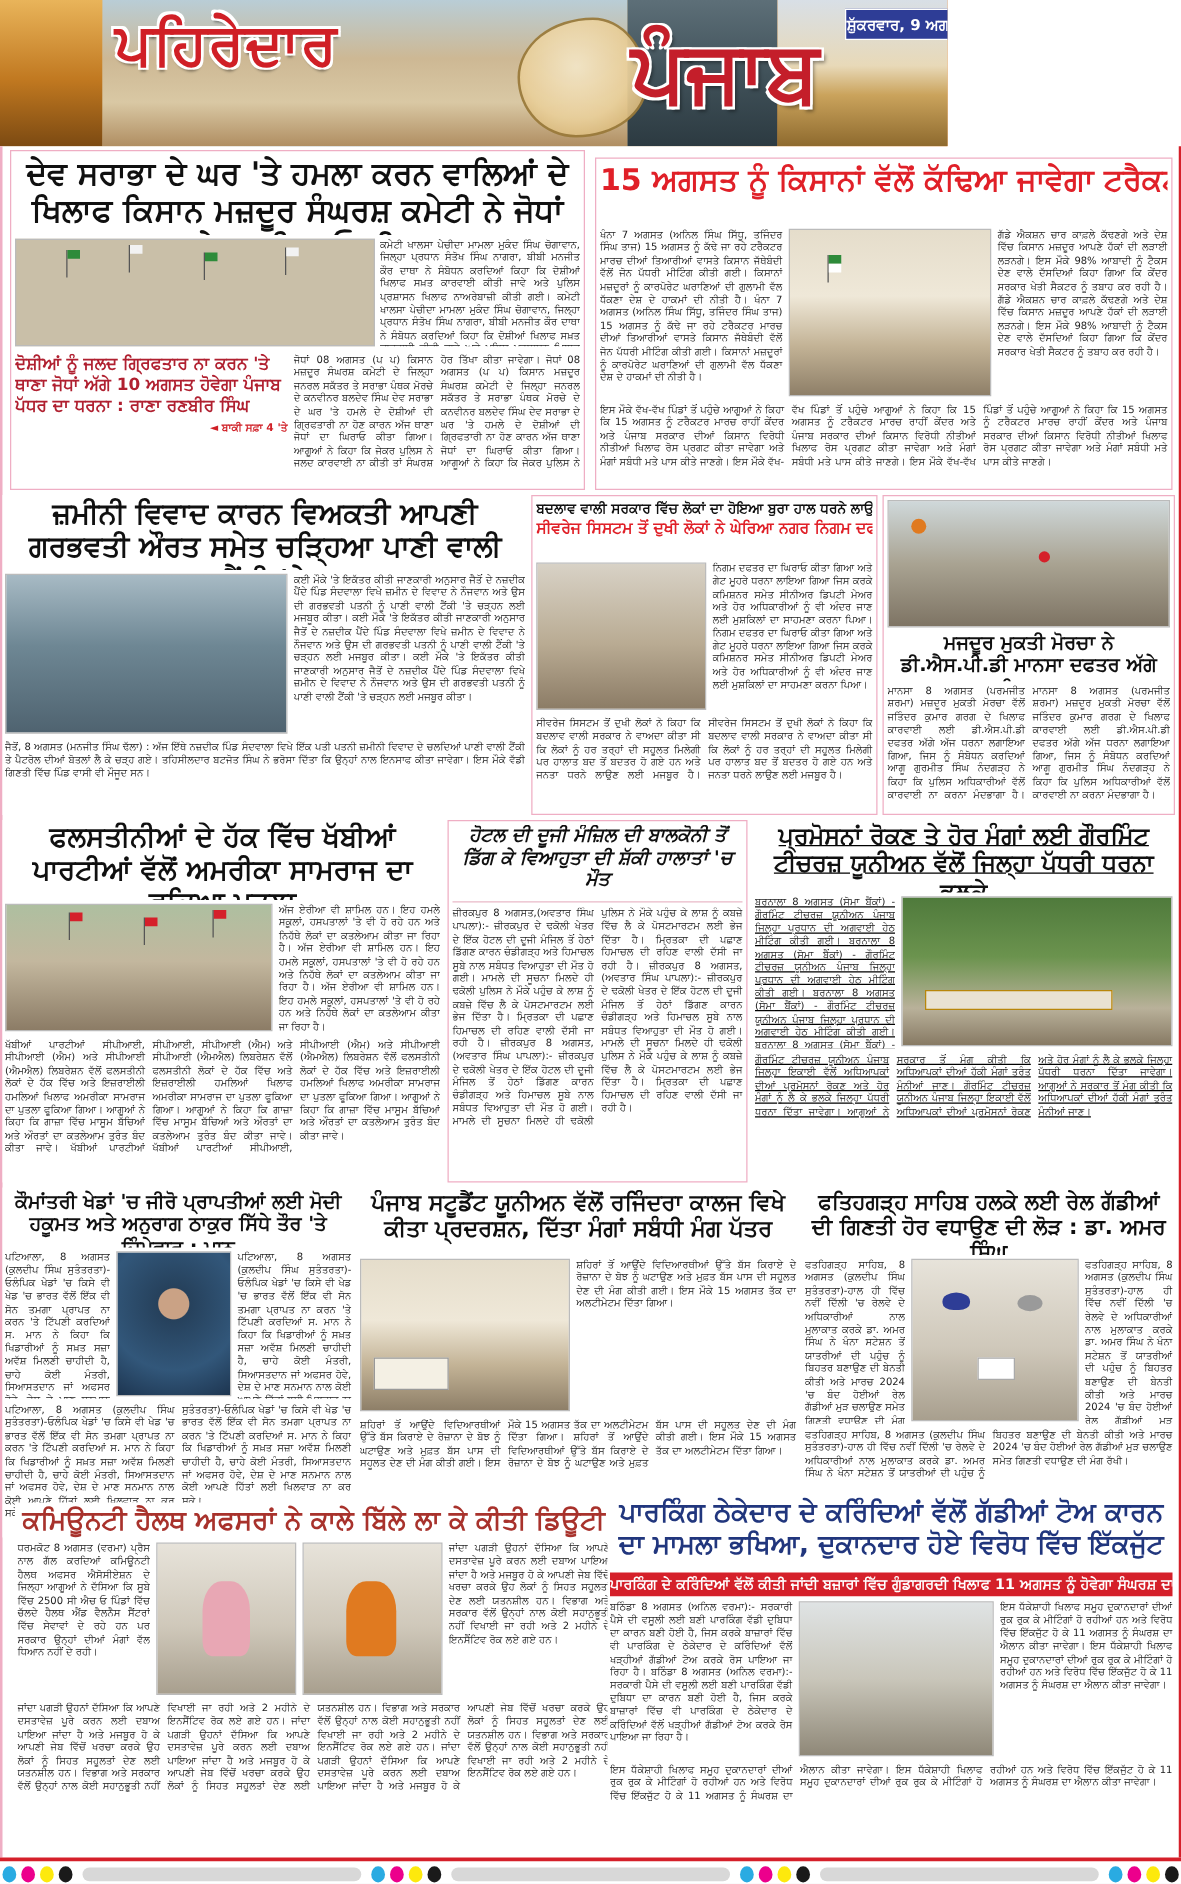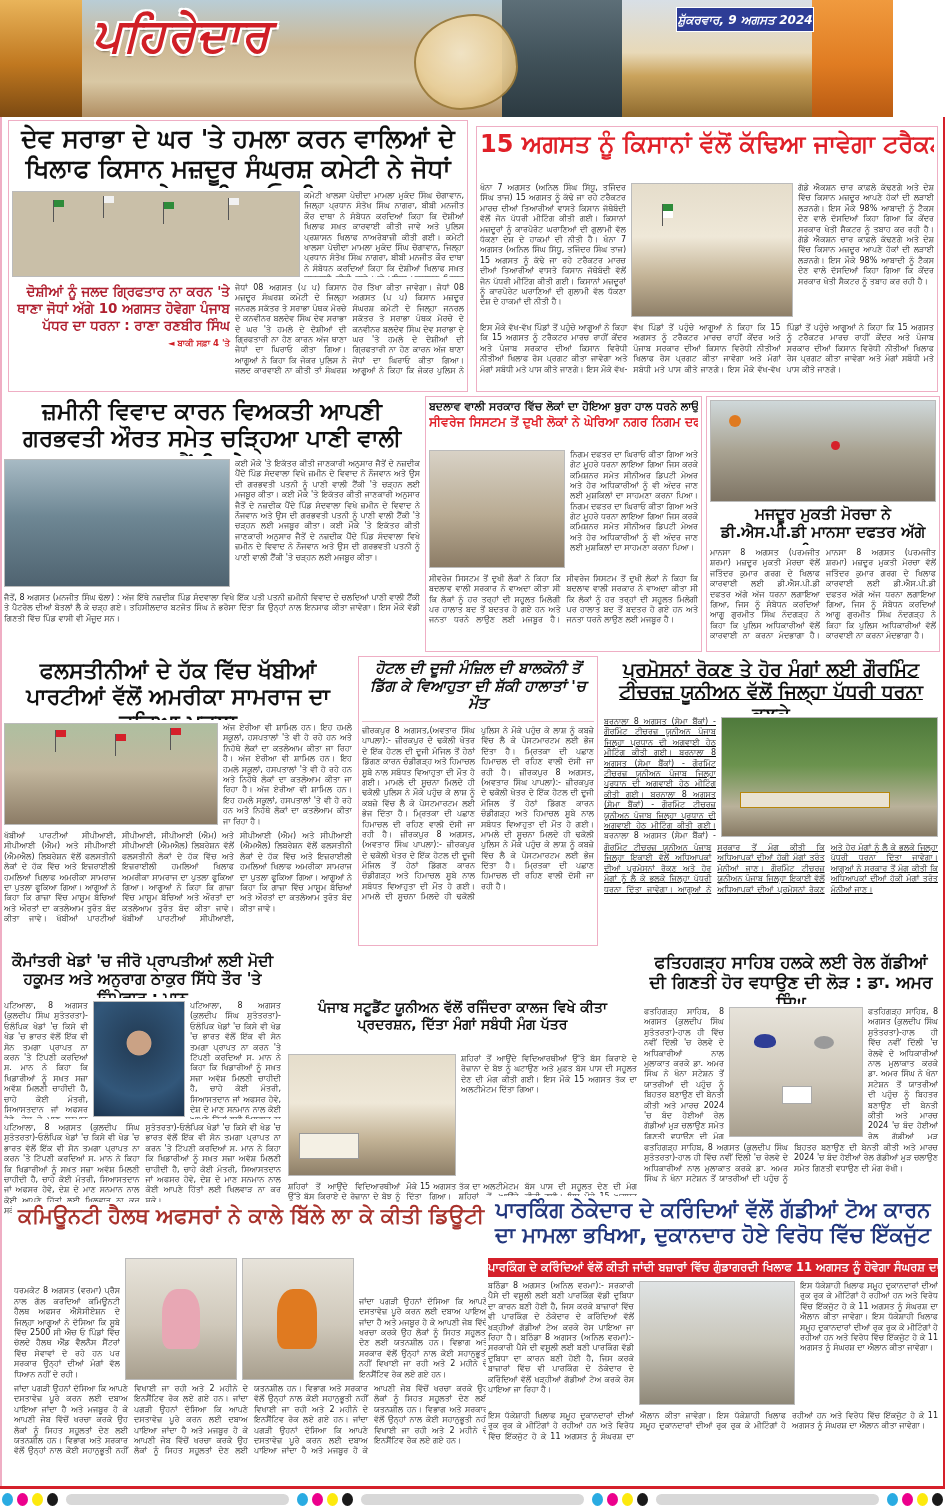--- a/index.html
+++ b/index.html
@@ -1,22 +1,22 @@
 <!DOCTYPE html>
 <html><head>
 <meta charset="utf-8">
 <style>
   * { margin:0; padding:0; box-sizing:border-box; }
   html,body { background:#e9e9e9; }
   body { font-family:"DejaVu Sans","Liberation Sans",sans-serif; }
   #page { position:relative; width:945px; height:1507px; background:#ffffff; margin:0 auto; overflow:hidden; }
 
   
-  #masthead { position:absolute; left:0; top:0; width:893px; height:117px; overflow:hidden;
-    background:linear-gradient(90deg,#c8a981 0%,#d9c49b 18%,#8fa6ae 34%,#6b7f88 48%,#b9a887 60%,#d8c49b 72%,#e2882a 84%,#e07a20 100%);font-style:italic; }
+  #masthead { position:absolute; left:0; top:0; width:758px; height:117px; overflow:hidden;
+    background:linear-gradient(90deg,#c8a981 0%,#d9c49b 18%,#8fa6ae 34%,#6b7f88 48%,#b9a887 60%,#d8c49b 72%,#e2882a 84%,#e07a20 100%); }
   .mh-photo { position:absolute; top:0; height:117px; }
   #mh-temple { left:0; width:82px; background:linear-gradient(180deg,#e9b45a 0%,#c07820 55%,#7c4a12 100%); }
   #mh-game  { left:82px; width:420px; background:linear-gradient(180deg,#b9cdd6 0%,#cdb894 40%,#d9c8a4 70%,#b08e62 100%); }
   #mh-bridge{ left:502px; width:120px; background:linear-gradient(180deg,#5d6f78 0%,#41525a 50%,#2c3a41 100%); }
   #mh-field { left:622px; width:190px; background:linear-gradient(180deg,#d8dfe6 0%,#e8d9b8 45%,#caa35c 65%,#8e6a2e 100%); }
   #mh-kids  { left:812px; width:133px; background:linear-gradient(180deg,#f09a3e 0%,#e07c22 55%,#b85a12 100%); }
   #mh-map { position:absolute; left:414px; top:14px; width:104px; height:96px;
     background:radial-gradient(circle at 45% 40%,#f3e6c8 0%,#e9cf9a 55%,#caa35c 100%);
     border-radius:58% 42% 55% 45%/50% 55% 45% 50%; border:2px solid #9a7a3a; opacity:.93; }
   #mh-logo { position:absolute; left:92px; top:8px; font-size:46px; font-weight:bold; color:#d01f26; letter-spacing:1px;
@@ -26,21 +26,21 @@
   #mh-date { position:absolute; left:676px; top:7px; width:138px; height:25px; background:#2e3d96; color:#fff;
     font-size:12px; font-weight:bold; display:flex; align-items:center; justify-content:center; border:1px solid #fff; }
   #mh-page { position:absolute; left:916px; top:6px; width:24px; height:34px; background:#2e3d96; color:#fff;
     font-size:19px; font-weight:bold; display:flex; align-items:center; justify-content:center; border:1px solid #fff; }
 
   
   .art { position:absolute; overflow:hidden; background:#fff; }
   .b-pink { border:1px solid #efaec4; }
   .hl { font-weight:bold; text-align:center; color:#101010; line-height:1.18; overflow:hidden; }
   .hl-red { color:#e02028; }
-  .sub-red { color:#b02030; font-weight:bold; text-align:right; line-height:1.25; overflow:hidden; }
+  .sub-red { color:#b02030; font-weight:bold; text-align:left; line-height:1.25; overflow:hidden; }
   .body-text { font-size:8px; line-height:1.3; color:#222; text-align:justify; overflow:hidden; }
   .cols2 { column-count:2; column-gap:6px; }
   .cols3 { column-count:3; column-gap:6px; }
   .cols4 { column-count:4; column-gap:6px; }
   .row { display:flex; }
   .photo { position:relative; overflow:hidden; background:#c9bfa8; border:1px solid #bbb; flex:none; }
   .p-trees   { background:linear-gradient(180deg,#7ca05a 0%,#557а3d 28%,#55793d 30%,#cfc3ab 58%,#9b8a74 100%); }
   .p-protest { background:linear-gradient(180deg,#aebfa0 0%,#c3b79e 45%,#8c7c66 100%); }
   .p-building{ background:linear-gradient(180deg,#e5ddcb 0%,#efe8d8 40%,#c3b396 70%,#8e7f68 100%); }
   .p-tank    { background:linear-gradient(180deg,#a7bac4 0%,#6e8794 45%,#4f6370 100%); }
@@ -72,20 +72,21 @@
 <div id="page">
 
   <div id="masthead">
     <div class="mh-photo" id="mh-temple"></div>
     <div class="mh-photo" id="mh-game"></div>
     <div class="mh-photo" id="mh-bridge"></div>
     <div class="mh-photo" id="mh-field"></div>
     <div class="mh-photo" id="mh-kids"></div>
     <div id="mh-map"></div>
     <div id="mh-logo">ਪਹਿਰੇਦਾਰ</div>
+    <div id="mh-title">ਪੰਜਾਬ</div>
     <div id="mh-date">ਸ਼ੁੱਕਰਵਾਰ, 9 ਅਗਸਤ 2024</div>
     <div id="mh-page">3</div>
   </div>
 
   <div class="edge" style="left:0;"></div>
   <div class="edge" style="left:943px;background:#d5202a;"></div>
 
   <div class="art b-pink" style="left:8px;top:120px;width:460px;height:272px;padding:3px;">
     <div class="hl" style="font-size:25px;height:64px;">ਦੇਵ ਸਰਾਭਾ ਦੇ ਘਰ 'ਤੇ ਹਮਲਾ ਕਰਨ ਵਾਲਿਆਂ ਦੇ ਖਿਲਾਫ ਕਿਸਾਨ ਮਜ਼ਦੂਰ ਸੰਘਰਸ਼ ਕਮੇਟੀ ਨੇ ਜੋਧਾਂ ਥਾਣੇ ਦਾ ਘਿਰਾਓ ਕੀਤਾ</div>
     <div class="row" style="height:88px;gap:4px;margin-top:3px;">
@@ -190,21 +191,21 @@
     <div class="hl" style="font-size:15.5px;height:46px;">ਕੌਮਾਂਤਰੀ ਖੇਡਾਂ 'ਚ ਜੀਰੋ ਪ੍ਰਾਪਤੀਆਂ ਲਈ ਮੋਦੀ ਹਕੂਮਤ ਅਤੇ ਅਨੁਰਾਗ ਠਾਕੁਰ ਸਿੱਧੇ ਤੌਰ 'ਤੇ ਜਿੰਮੇਵਾਰ : ਮਾਨ</div>
     <div class="row" style="gap:5px;height:118px;margin-top:3px;">
       <div class="body-text" style="width:84px;">ਪਟਿਆਲਾ, 8 ਅਗਸਤ (ਕੁਲਦੀਪ ਸਿੰਘ ਸੁਤੰਤਰਤਾ)-ਓਲੰਪਿਕ ਖੇਡਾਂ 'ਚ ਕਿਸੇ ਵੀ ਖੇਡ 'ਚ ਭਾਰਤ ਵੱਲੋਂ ਇੱਕ ਵੀ ਸੋਨ ਤਮਗਾ ਪ੍ਰਾਪਤ ਨਾ ਕਰਨ 'ਤੇ ਟਿੱਪਣੀ ਕਰਦਿਆਂ ਸ. ਮਾਨ ਨੇ ਕਿਹਾ ਕਿ ਖਿਡਾਰੀਆਂ ਨੂੰ ਸਖ਼ਤ ਸਜ਼ਾ ਅਵੱਸ਼ ਮਿਲਣੀ ਚਾਹੀਦੀ ਹੈ, ਚਾਹੇ ਕੋਈ ਮੰਤਰੀ, ਸਿਆਸਤਦਾਨ ਜਾਂ ਅਫਸਰ ਹੋਵੇ, ਦੇਸ਼ ਦੇ ਮਾਣ ਸਨਮਾਨ ਨਾਲ ਕੋਈ ਆਪਣੇ ਹਿੱਤਾਂ ਲਈ ਖਿਲਵਾੜ ਨਾ ਕਰ ਸਕੇ।</div>
       <div class="photo p-portrait" style="width:92px;height:116px;"></div>
       <div class="body-text" style="flex:1;">ਪਟਿਆਲਾ, 8 ਅਗਸਤ (ਕੁਲਦੀਪ ਸਿੰਘ ਸੁਤੰਤਰਤਾ)-ਓਲੰਪਿਕ ਖੇਡਾਂ 'ਚ ਕਿਸੇ ਵੀ ਖੇਡ 'ਚ ਭਾਰਤ ਵੱਲੋਂ ਇੱਕ ਵੀ ਸੋਨ ਤਮਗਾ ਪ੍ਰਾਪਤ ਨਾ ਕਰਨ 'ਤੇ ਟਿੱਪਣੀ ਕਰਦਿਆਂ ਸ. ਮਾਨ ਨੇ ਕਿਹਾ ਕਿ ਖਿਡਾਰੀਆਂ ਨੂੰ ਸਖ਼ਤ ਸਜ਼ਾ ਅਵੱਸ਼ ਮਿਲਣੀ ਚਾਹੀਦੀ ਹੈ, ਚਾਹੇ ਕੋਈ ਮੰਤਰੀ, ਸਿਆਸਤਦਾਨ ਜਾਂ ਅਫਸਰ ਹੋਵੇ, ਦੇਸ਼ ਦੇ ਮਾਣ ਸਨਮਾਨ ਨਾਲ ਕੋਈ ਆਪਣੇ ਹਿੱਤਾਂ ਲਈ ਖਿਲਵਾੜ ਨਾ ਕਰ ਸਕੇ।</div>
     </div>
     <div class="body-text cols2" style="margin-top:4px;height:104px;">ਪਟਿਆਲਾ, 8 ਅਗਸਤ (ਕੁਲਦੀਪ ਸਿੰਘ ਸੁਤੰਤਰਤਾ)-ਓਲੰਪਿਕ ਖੇਡਾਂ 'ਚ ਕਿਸੇ ਵੀ ਖੇਡ 'ਚ ਭਾਰਤ ਵੱਲੋਂ ਇੱਕ ਵੀ ਸੋਨ ਤਮਗਾ ਪ੍ਰਾਪਤ ਨਾ ਕਰਨ 'ਤੇ ਟਿੱਪਣੀ ਕਰਦਿਆਂ ਸ. ਮਾਨ ਨੇ ਕਿਹਾ ਕਿ ਖਿਡਾਰੀਆਂ ਨੂੰ ਸਖ਼ਤ ਸਜ਼ਾ ਅਵੱਸ਼ ਮਿਲਣੀ ਚਾਹੀਦੀ ਹੈ, ਚਾਹੇ ਕੋਈ ਮੰਤਰੀ, ਸਿਆਸਤਦਾਨ ਜਾਂ ਅਫਸਰ ਹੋਵੇ, ਦੇਸ਼ ਦੇ ਮਾਣ ਸਨਮਾਨ ਨਾਲ ਕੋਈ ਆਪਣੇ ਹਿੱਤਾਂ ਲਈ ਖਿਲਵਾੜ ਨਾ ਕਰ ਸਕੇ। ਪਟਿਆਲਾ, 8 ਅਗਸਤ (ਕੁਲਦੀਪ ਸਿੰਘ ਸੁਤੰਤਰਤਾ)-ਓਲੰਪਿਕ ਖੇਡਾਂ 'ਚ ਕਿਸੇ ਵੀ ਖੇਡ 'ਚ ਭਾਰਤ ਵੱਲੋਂ ਇੱਕ ਵੀ ਸੋਨ ਤਮਗਾ ਪ੍ਰਾਪਤ ਨਾ ਕਰਨ 'ਤੇ ਟਿੱਪਣੀ ਕਰਦਿਆਂ ਸ. ਮਾਨ ਨੇ ਕਿਹਾ ਕਿ ਖਿਡਾਰੀਆਂ ਨੂੰ ਸਖ਼ਤ ਸਜ਼ਾ ਅਵੱਸ਼ ਮਿਲਣੀ ਚਾਹੀਦੀ ਹੈ, ਚਾਹੇ ਕੋਈ ਮੰਤਰੀ, ਸਿਆਸਤਦਾਨ ਜਾਂ ਅਫਸਰ ਹੋਵੇ, ਦੇਸ਼ ਦੇ ਮਾਣ ਸਨਮਾਨ ਨਾਲ ਕੋਈ ਆਪਣੇ ਹਿੱਤਾਂ ਲਈ ਖਿਲਵਾੜ ਨਾ ਕਰ ਸਕੇ।</div>
   </div>
 
   <div class="art" style="left:286px;top:950px;width:353px;height:280px;padding:2px;">
-    <div class="hl" style="font-size:14px;height:52px;margin-top:47px;">ਪੰਜਾਬ ਸਟੂਡੈਂਟ ਯੂਨੀਅਨ ਵੱਲੋਂ ਰਜਿੰਦਰਾ ਕਾਲਜ ਵਿਖੇ ਕੀਤਾ ਪ੍ਰਦਰਸ਼ਨ, ਦਿੱਤਾ ਮੰਗਾਂ ਸਬੰਧੀ ਮੰਗ ਪੱਤਰ</div>
+    <div class="hl" style="font-size:18px;height:52px;">ਪੰਜਾਬ ਸਟੂਡੈਂਟ ਯੂਨੀਅਨ ਵੱਲੋਂ ਰਜਿੰਦਰਾ ਕਾਲਜ ਵਿਖੇ ਕੀਤਾ ਪ੍ਰਦਰਸ਼ਨ, ਦਿੱਤਾ ਮੰਗਾਂ ਸਬੰਧੀ ਮੰਗ ਪੱਤਰ</div>
     <div class="row" style="gap:5px;height:124px;margin-top:3px;">
       <div class="photo p-building" style="width:168px;height:122px;">
         <span style="position:absolute;left:10px;top:78px;width:60px;height:26px;background:#f4f0e4;border:1px solid #999;"></span>
       </div>
       <div class="body-text" style="flex:1;">ਸ਼ਹਿਰਾਂ ਤੋਂ ਆਉਂਦੇ ਵਿਦਿਆਰਥੀਆਂ ਉੱਤੇ ਬੱਸ ਕਿਰਾਏ ਦੇ ਰੋਜ਼ਾਨਾ ਦੇ ਬੋਝ ਨੂੰ ਘਟਾਉਣ ਅਤੇ ਮੁਫ਼ਤ ਬੱਸ ਪਾਸ ਦੀ ਸਹੂਲਤ ਦੇਣ ਦੀ ਮੰਗ ਕੀਤੀ ਗਈ। ਇਸ ਮੌਕੇ 15 ਅਗਸਤ ਤੱਕ ਦਾ ਅਲਟੀਮੇਟਮ ਦਿੱਤਾ ਗਿਆ।</div>
     </div>
     <div class="body-text cols3" style="margin-top:4px;height:92px;">ਸ਼ਹਿਰਾਂ ਤੋਂ ਆਉਂਦੇ ਵਿਦਿਆਰਥੀਆਂ ਉੱਤੇ ਬੱਸ ਕਿਰਾਏ ਦੇ ਰੋਜ਼ਾਨਾ ਦੇ ਬੋਝ ਨੂੰ ਘਟਾਉਣ ਅਤੇ ਮੁਫ਼ਤ ਬੱਸ ਪਾਸ ਦੀ ਸਹੂਲਤ ਦੇਣ ਦੀ ਮੰਗ ਕੀਤੀ ਗਈ। ਇਸ ਮੌਕੇ 15 ਅਗਸਤ ਤੱਕ ਦਾ ਅਲਟੀਮੇਟਮ ਦਿੱਤਾ ਗਿਆ। ਸ਼ਹਿਰਾਂ ਤੋਂ ਆਉਂਦੇ ਵਿਦਿਆਰਥੀਆਂ ਉੱਤੇ ਬੱਸ ਕਿਰਾਏ ਦੇ ਰੋਜ਼ਾਨਾ ਦੇ ਬੋਝ ਨੂੰ ਘਟਾਉਣ ਅਤੇ ਮੁਫ਼ਤ ਬੱਸ ਪਾਸ ਦੀ ਸਹੂਲਤ ਦੇਣ ਦੀ ਮੰਗ ਕੀਤੀ ਗਈ। ਇਸ ਮੌਕੇ 15 ਅਗਸਤ ਤੱਕ ਦਾ ਅਲਟੀਮੇਟਮ ਦਿੱਤਾ ਗਿਆ।</div>
   </div>
 
   <div class="art" style="left:642px;top:950px;width:298px;height:280px;padding:2px;">
@@ -216,21 +217,21 @@
         <span style="position:absolute;left:84px;top:28px;width:20px;height:13px;background:#9a9a9a;border-radius:50%;"></span>
         <span style="position:absolute;left:52px;top:78px;width:30px;height:18px;background:#fff;border:1px solid #aaa;"></span>
       </div>
       <div class="body-text" style="flex:1;">ਫਤਹਿਗੜ੍ਹ ਸਾਹਿਬ, 8 ਅਗਸਤ (ਕੁਲਦੀਪ ਸਿੰਘ ਸੁਤੰਤਰਤਾ)-ਹਾਲ ਹੀ ਵਿੱਚ ਨਵੀਂ ਦਿੱਲੀ 'ਚ ਰੇਲਵੇ ਦੇ ਅਧਿਕਾਰੀਆਂ ਨਾਲ ਮੁਲਾਕਾਤ ਕਰਕੇ ਡਾ. ਅਮਰ ਸਿੰਘ ਨੇ ਖੰਨਾ ਸਟੇਸ਼ਨ ਤੋਂ ਯਾਤਰੀਆਂ ਦੀ ਪਹੁੰਚ ਨੂੰ ਬਿਹਤਰ ਬਣਾਉਣ ਦੀ ਬੇਨਤੀ ਕੀਤੀ ਅਤੇ ਮਾਰਚ 2024 'ਚ ਬੰਦ ਹੋਈਆਂ ਰੇਲ ਗੱਡੀਆਂ ਮੁੜ ਚਲਾਉਣ ਸਮੇਤ ਗਿਣਤੀ ਵਧਾਉਣ ਦੀ ਮੰਗ ਰੱਖੀ।</div>
     </div>
     <div class="body-text cols2" style="margin-top:4px;height:84px;">ਫਤਹਿਗੜ੍ਹ ਸਾਹਿਬ, 8 ਅਗਸਤ (ਕੁਲਦੀਪ ਸਿੰਘ ਸੁਤੰਤਰਤਾ)-ਹਾਲ ਹੀ ਵਿੱਚ ਨਵੀਂ ਦਿੱਲੀ 'ਚ ਰੇਲਵੇ ਦੇ ਅਧਿਕਾਰੀਆਂ ਨਾਲ ਮੁਲਾਕਾਤ ਕਰਕੇ ਡਾ. ਅਮਰ ਸਿੰਘ ਨੇ ਖੰਨਾ ਸਟੇਸ਼ਨ ਤੋਂ ਯਾਤਰੀਆਂ ਦੀ ਪਹੁੰਚ ਨੂੰ ਬਿਹਤਰ ਬਣਾਉਣ ਦੀ ਬੇਨਤੀ ਕੀਤੀ ਅਤੇ ਮਾਰਚ 2024 'ਚ ਬੰਦ ਹੋਈਆਂ ਰੇਲ ਗੱਡੀਆਂ ਮੁੜ ਚਲਾਉਣ ਸਮੇਤ ਗਿਣਤੀ ਵਧਾਉਣ ਦੀ ਮੰਗ ਰੱਖੀ।</div>
   </div>
 
   <div class="art" style="left:12px;top:1202px;width:478px;height:280px;padding:2px;">
     <div class="hl" style="font-size:21px;color:#a8322c;height:30px;white-space:nowrap;">ਕਮਿਊਨਟੀ ਹੈਲਥ ਅਫਸਰਾਂ ਨੇ ਕਾਲੇ ਬਿੱਲੇ ਲਾ ਕੇ ਕੀਤੀ ਡਿਊਟੀ</div>
-    <div class="row" style="gap:5px;height:124px;margin-top:22px;align-items:flex-end;">
+    <div class="row" style="gap:5px;height:124px;margin-top:0;">
       <div class="body-text" style="width:106px;">ਧਰਮਕੋਟ 8 ਅਗਸਤ (ਵਰਮਾ) ਪ੍ਰੈਸ ਨਾਲ ਗੱਲ ਕਰਦਿਆਂ ਕਮਿਊਨਟੀ ਹੈਲਥ ਅਫਸਰ ਐਸੋਸੀਏਸ਼ਨ ਦੇ ਜਿਲ੍ਹਾ ਆਗੂਆਂ ਨੇ ਦੱਸਿਆ ਕਿ ਸੂਬੇ ਵਿੱਚ 2500 ਸੀ ਐਚ ਓ ਪਿੰਡਾਂ ਵਿੱਚ ਚੱਲਦੇ ਹੈਲਥ ਐਂਡ ਵੈਲਨੈਸ ਸੈਂਟਰਾਂ ਵਿੱਚ ਸੇਵਾਵਾਂ ਦੇ ਰਹੇ ਹਨ ਪਰ ਸਰਕਾਰ ਉਨ੍ਹਾਂ ਦੀਆਂ ਮੰਗਾਂ ਵੱਲ ਧਿਆਨ ਨਹੀਂ ਦੇ ਰਹੀ।</div>
       <div class="photo p-office" style="width:112px;height:122px;">
         <span style="position:absolute;left:36px;top:30px;width:38px;height:60px;background:#e8a7b4;border-radius:40% 40% 20% 20%;"></span>
       </div>
       <div class="photo p-office" style="width:112px;height:122px;">
         <span style="position:absolute;left:34px;top:30px;width:40px;height:60px;background:#e07a20;border-radius:40% 40% 20% 20%;"></span>
       </div>
       <div class="body-text" style="flex:1;">ਜਾਂਦਾ ਪਗੜੀ ਉਹਨਾਂ ਦੱਸਿਆ ਕਿ ਆਪਣੇ ਦਸਤਾਵੇਜ਼ ਪੂਰੇ ਕਰਨ ਲਈ ਦਬਾਅ ਪਾਇਆ ਜਾਂਦਾ ਹੈ ਅਤੇ ਮਜਬੂਰ ਹੋ ਕੇ ਆਪਣੀ ਜੇਬ ਵਿੱਚੋਂ ਖਰਚਾ ਕਰਕੇ ਉਹ ਲੋਕਾਂ ਨੂੰ ਸਿਹਤ ਸਹੂਲਤਾਂ ਦੇਣ ਲਈ ਯਤਨਸ਼ੀਲ ਹਨ। ਵਿਭਾਗ ਅਤੇ ਸਰਕਾਰ ਵੱਲੋਂ ਉਨ੍ਹਾਂ ਨਾਲ ਕੋਈ ਸਹਾਨੁਭੂਤੀ ਨਹੀਂ ਵਿਖਾਈ ਜਾ ਰਹੀ ਅਤੇ 2 ਮਹੀਨੇ ਦੇ ਇਨਸੈਂਟਿਵ ਰੋਕ ਲਏ ਗਏ ਹਨ।</div>
     </div>
     <div class="body-text cols4" style="margin-top:4px;height:112px;">ਜਾਂਦਾ ਪਗੜੀ ਉਹਨਾਂ ਦੱਸਿਆ ਕਿ ਆਪਣੇ ਦਸਤਾਵੇਜ਼ ਪੂਰੇ ਕਰਨ ਲਈ ਦਬਾਅ ਪਾਇਆ ਜਾਂਦਾ ਹੈ ਅਤੇ ਮਜਬੂਰ ਹੋ ਕੇ ਆਪਣੀ ਜੇਬ ਵਿੱਚੋਂ ਖਰਚਾ ਕਰਕੇ ਉਹ ਲੋਕਾਂ ਨੂੰ ਸਿਹਤ ਸਹੂਲਤਾਂ ਦੇਣ ਲਈ ਯਤਨਸ਼ੀਲ ਹਨ। ਵਿਭਾਗ ਅਤੇ ਸਰਕਾਰ ਵੱਲੋਂ ਉਨ੍ਹਾਂ ਨਾਲ ਕੋਈ ਸਹਾਨੁਭੂਤੀ ਨਹੀਂ ਵਿਖਾਈ ਜਾ ਰਹੀ ਅਤੇ 2 ਮਹੀਨੇ ਦੇ ਇਨਸੈਂਟਿਵ ਰੋਕ ਲਏ ਗਏ ਹਨ। ਜਾਂਦਾ ਪਗੜੀ ਉਹਨਾਂ ਦੱਸਿਆ ਕਿ ਆਪਣੇ ਦਸਤਾਵੇਜ਼ ਪੂਰੇ ਕਰਨ ਲਈ ਦਬਾਅ ਪਾਇਆ ਜਾਂਦਾ ਹੈ ਅਤੇ ਮਜਬੂਰ ਹੋ ਕੇ ਆਪਣੀ ਜੇਬ ਵਿੱਚੋਂ ਖਰਚਾ ਕਰਕੇ ਉਹ ਲੋਕਾਂ ਨੂੰ ਸਿਹਤ ਸਹੂਲਤਾਂ ਦੇਣ ਲਈ ਯਤਨਸ਼ੀਲ ਹਨ। ਵਿਭਾਗ ਅਤੇ ਸਰਕਾਰ ਵੱਲੋਂ ਉਨ੍ਹਾਂ ਨਾਲ ਕੋਈ ਸਹਾਨੁਭੂਤੀ ਨਹੀਂ ਵਿਖਾਈ ਜਾ ਰਹੀ ਅਤੇ 2 ਮਹੀਨੇ ਦੇ ਇਨਸੈਂਟਿਵ ਰੋਕ ਲਏ ਗਏ ਹਨ। ਜਾਂਦਾ ਪਗੜੀ ਉਹਨਾਂ ਦੱਸਿਆ ਕਿ ਆਪਣੇ ਦਸਤਾਵੇਜ਼ ਪੂਰੇ ਕਰਨ ਲਈ ਦਬਾਅ ਪਾਇਆ ਜਾਂਦਾ ਹੈ ਅਤੇ ਮਜਬੂਰ ਹੋ ਕੇ ਆਪਣੀ ਜੇਬ ਵਿੱਚੋਂ ਖਰਚਾ ਕਰਕੇ ਉਹ ਲੋਕਾਂ ਨੂੰ ਸਿਹਤ ਸਹੂਲਤਾਂ ਦੇਣ ਲਈ ਯਤਨਸ਼ੀਲ ਹਨ। ਵਿਭਾਗ ਅਤੇ ਸਰਕਾਰ ਵੱਲੋਂ ਉਨ੍ਹਾਂ ਨਾਲ ਕੋਈ ਸਹਾਨੁਭੂਤੀ ਨਹੀਂ ਵਿਖਾਈ ਜਾ ਰਹੀ ਅਤੇ 2 ਮਹੀਨੇ ਦੇ ਇਨਸੈਂਟਿਵ ਰੋਕ ਲਏ ਗਏ ਹਨ।</div>

